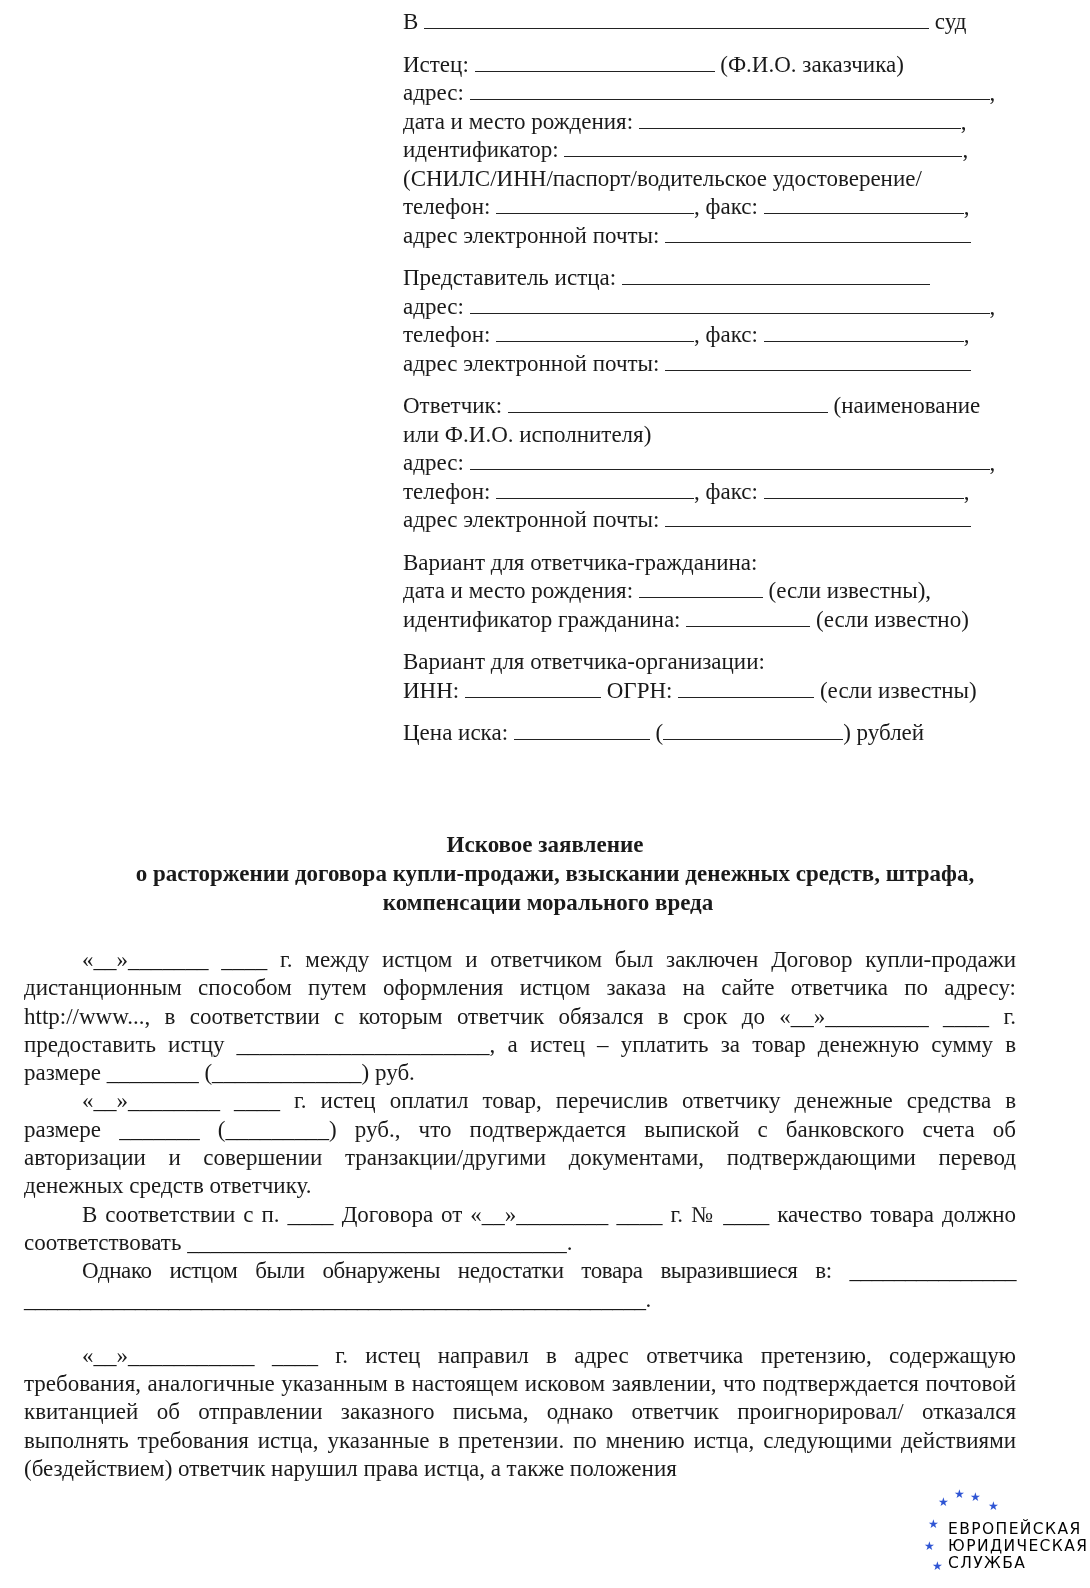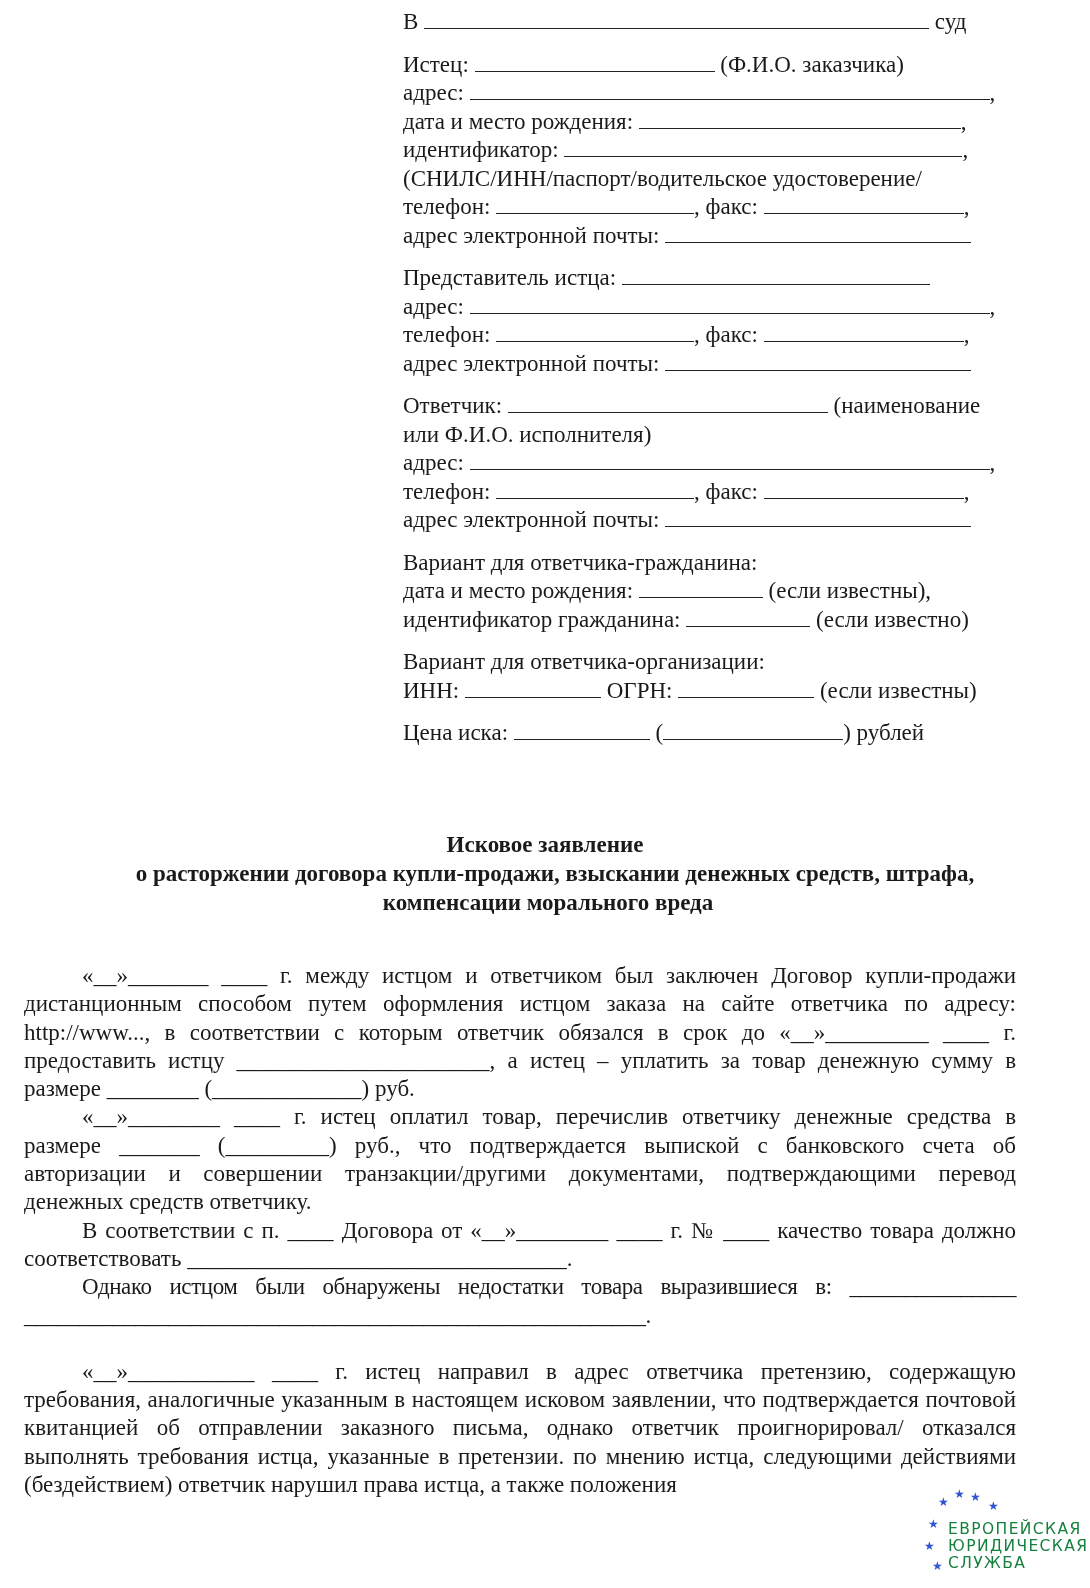--- a/index.html
+++ b/index.html
@@ -19,33 +19,32 @@
     .title {
       position: absolute; left: 0; top: 830px; width: 1090px;
       text-align: center; font-weight: bold; line-height: 29px;
     }
     .title .t1 { padding-left: 0; }
     .title .t2 { padding-left: 20px; }
     .title .t3 { padding-left: 0; margin-left: 6px; }
     .body {
       position: absolute; left: 24px; top: 946px; width: 992px;
       line-height: 28.3px;
-      margin-top: 16px;
     }
     .para { text-align: justify; text-align-last: left; }
     .indent { text-indent: 58px; }
     .tight { letter-spacing: -0.4px; }
     .spacer { height: 28px; }
     .logo {
       position: absolute; left: 920px; top: 1488px; width: 170px; height: 100px;
     }
     .logo-text {
       position: absolute; left: 28px; top: 33px;
       font-family: "DejaVu Sans", sans-serif; font-size: 15.5px; line-height: 17px;
-      color: #15803d; letter-spacing: 1.4px; white-space: nowrap;
+      color: #000000; letter-spacing: 1.4px; white-space: nowrap;
     }
     .star { position: absolute; color: #2f55d4; font-size: 12px; line-height: 12px; }
   </style>
 </head>
 <body>
 
 <div class="header">
   <div class="hline">
     <span>В</span>
     <span class="blank" style="width:505px"></span>

